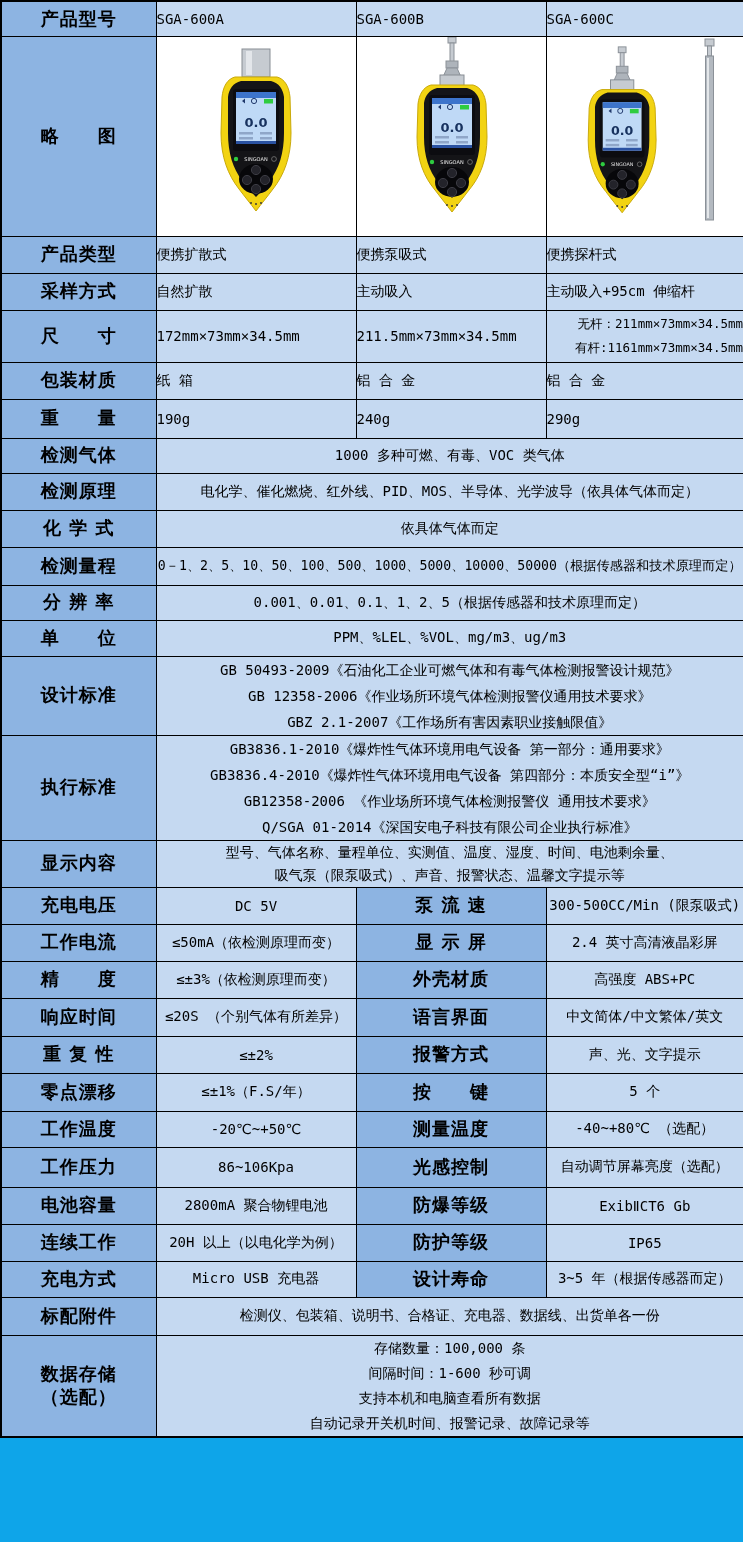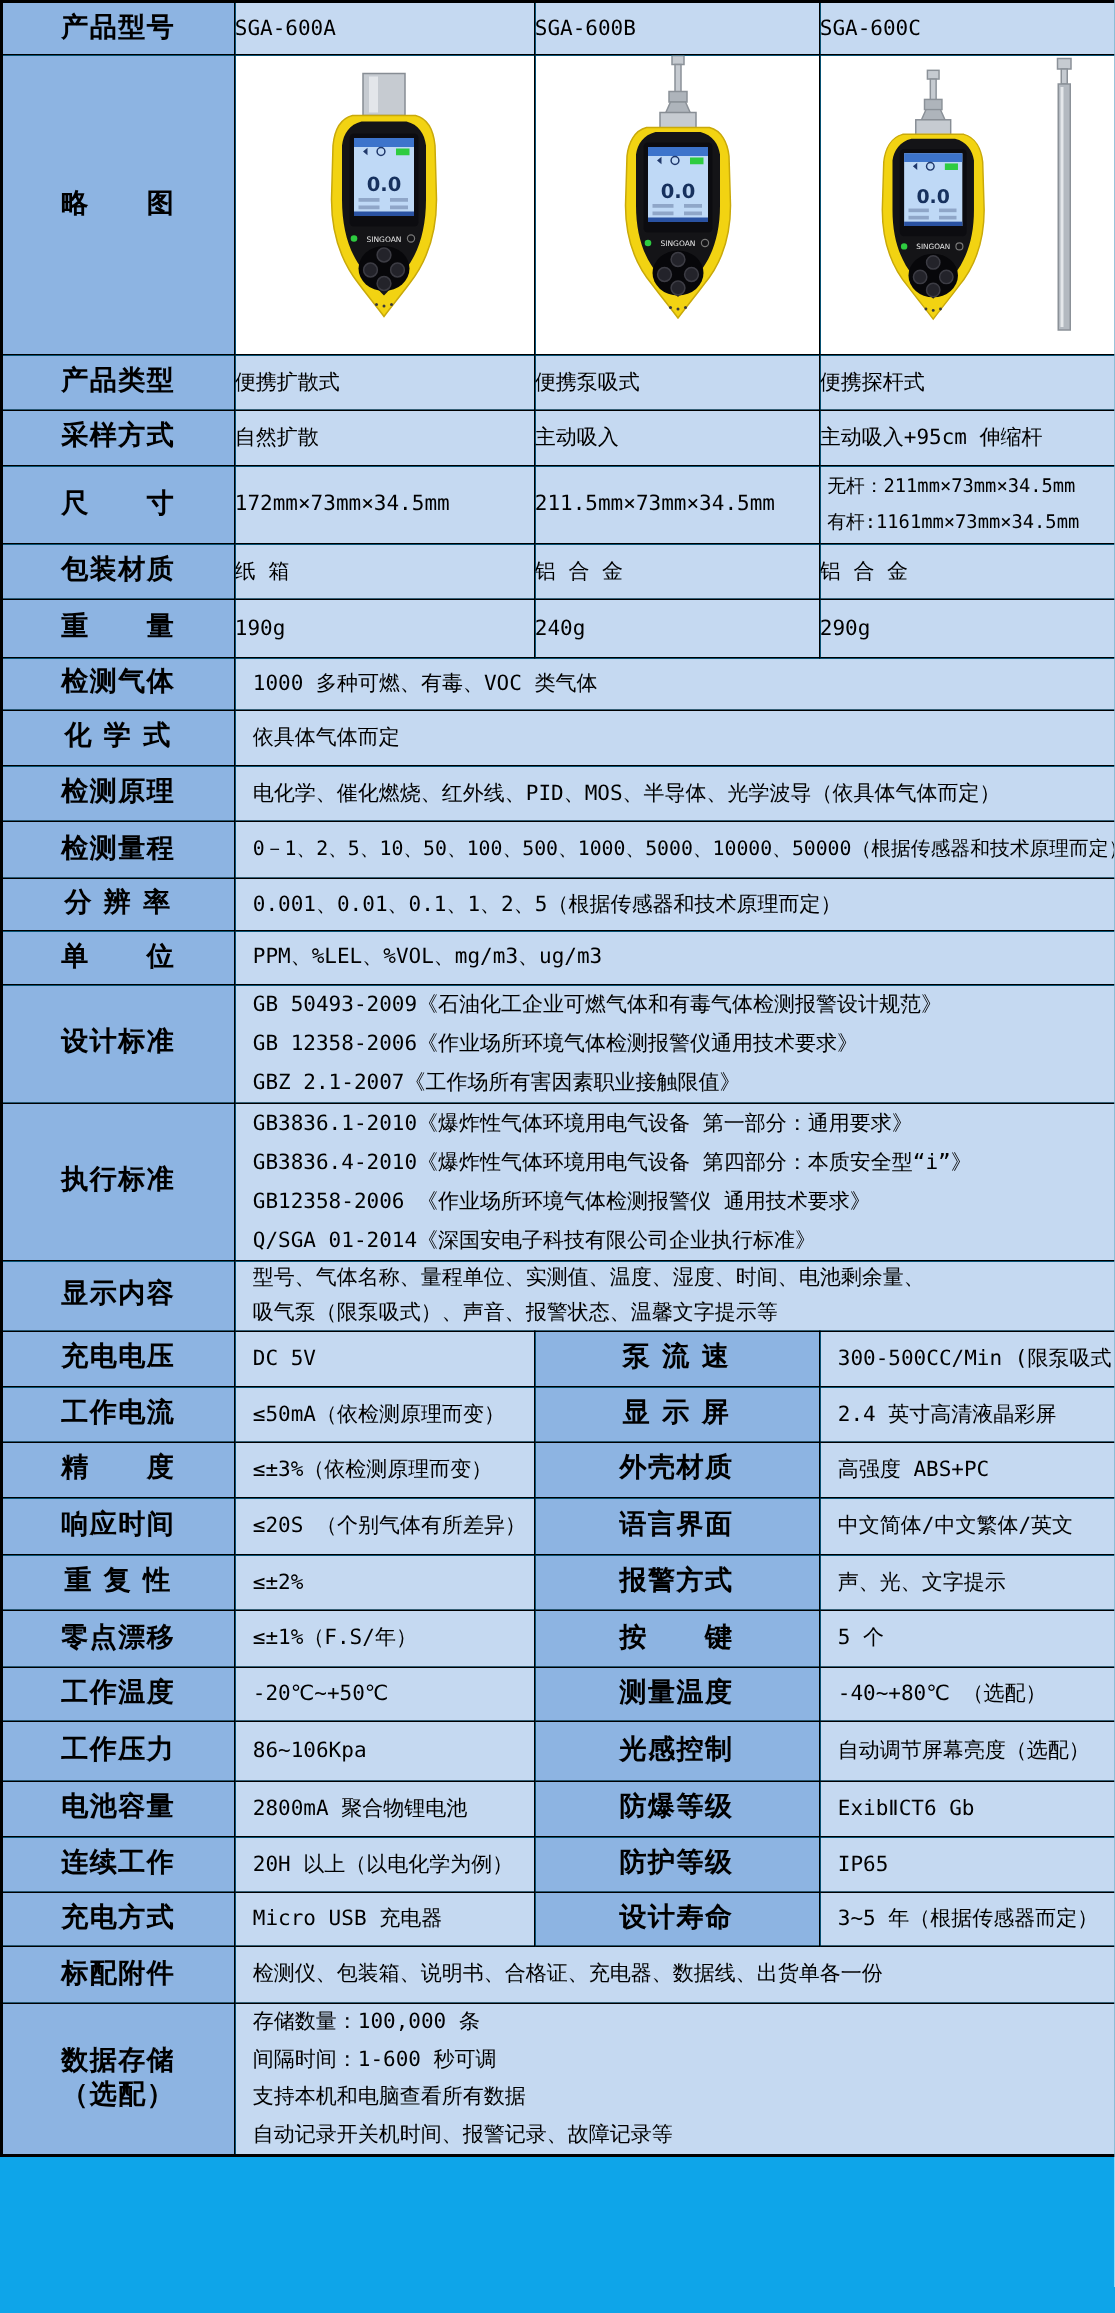--- a/index.html
+++ b/index.html
@@ -11,22 +11,22 @@
     font-family:"DejaVu Sans","Liberation Sans",sans-serif;
     font-weight:bold;color:#000;text-align:center;
     font-size:18px;letter-spacing:1px;line-height:1.25;
   }
   .val{
     background:#C5D9F1;color:#000;
     font-family:"DejaVu Sans Mono","DejaVu Sans","Liberation Mono",monospace;
     font-size:14px;
   }
   .center{text-align:left;}
-  .left{text-align:left;padding-left:12px;}
-  .pad4{padding-left:5px;}
+  .left{text-align:center;}
+  .pad4{padding-left:5px;text-align:right;}
   .imgcell{background:#ffffff;text-align:center;vertical-align:middle;}
   .lines div{line-height:26px;white-space:nowrap;}
   .lines2 div{line-height:23px;white-space:nowrap;}
   .lines4 div{line-height:25px;white-space:nowrap;}
   .nowrap{white-space:nowrap;}
   .small{font-size:12.5px;line-height:24px;}
   .rangefit{font-size:13.2px;}
 </style>
 </head>
 <body>
@@ -191,26 +191,26 @@
   <td class="val center nowrap">190g</td>
   <td class="val center nowrap">240g</td>
   <td class="val center nowrap">290g</td>
 </tr>
 
 <tr style="height:35px">
   <td class="lbl">检测气体</td>
   <td class="val left nowrap" colspan="3">1000 多种可燃、有毒、VOC 类气体</td>
 </tr>
 <tr style="height:37px">
+  <td class="lbl">检测原理</td>
+  <td class="val left nowrap" colspan="3">电化学、催化燃烧、红外线、PID、MOS、半导体、光学波导（依具体气体而定）</td>
+</tr>
+<tr style="height:37px">
   <td class="lbl">化 学 式</td>
   <td class="val left nowrap" colspan="3">依具体气体而定</td>
-</tr>
-<tr style="height:37px">
-  <td class="lbl">检测原理</td>
-  <td class="val left nowrap" colspan="3">电化学、催化燃烧、红外线、PID、MOS、半导体、光学波导（依具体气体而定）</td>
 </tr>
 <tr style="height:38px">
   <td class="lbl">检测量程</td>
   <td class="val left nowrap rangefit" colspan="3">0－1、2、5、10、50、100、500、1000、5000、10000、50000（根据传感器和技术原理而定）</td>
 </tr>
 <tr style="height:35px">
   <td class="lbl">分 辨 率</td>
   <td class="val left nowrap" colspan="3">0.001、0.01、0.1、1、2、5（根据传感器和技术原理而定）</td>
 </tr>
 <tr style="height:36px">

